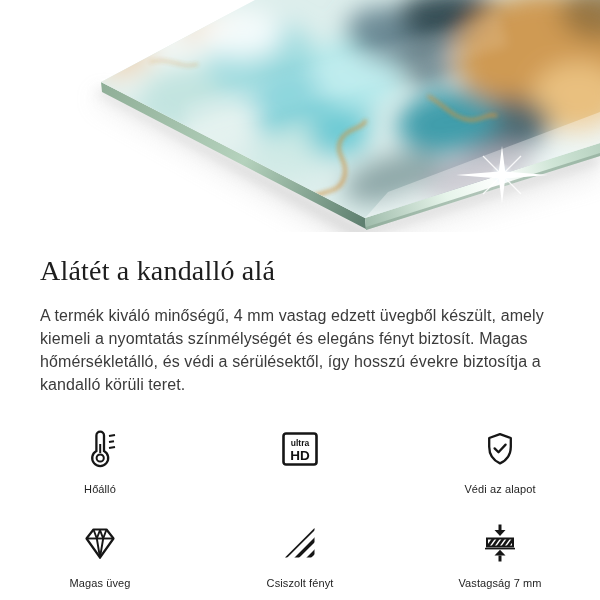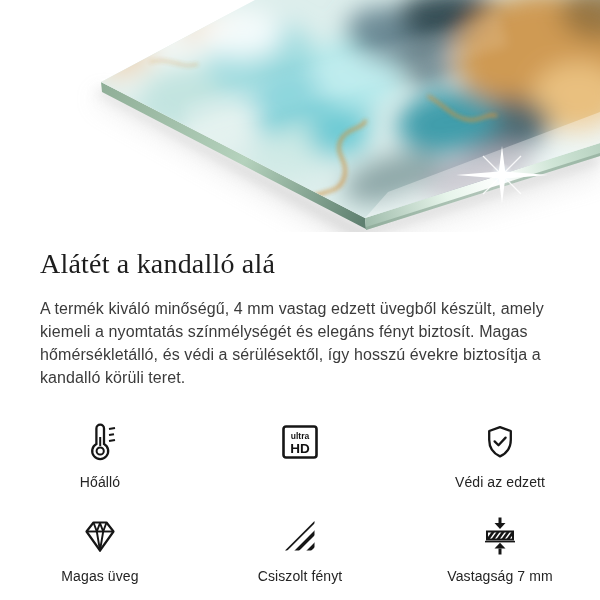--- a/index.html
+++ b/index.html
@@ -29,21 +29,21 @@
 
   
   .features{
     margin-top:31px;
     display:grid;grid-template-columns:repeat(3,200px);
     row-gap:25px;
   }
   .feature{display:flex;flex-direction:column;align-items:center;}
   .feature .icon-box{height:44px;display:flex;align-items:center;justify-content:flex-end;}
   .feature .label{
-    margin-top:11px;font-size:14px;color:#242424;letter-spacing:.1px;
+    margin-top:11px;font-size:11px;color:#242424;letter-spacing:.1px;
     text-align:center;line-height:14px;
   }
   .icn{stroke:#161616;fill:none;stroke-width:2.2;}
   .icn text{stroke:none;fill:#111;font-family:"Liberation Sans",sans-serif;}
 </style>
 </head>
 <body>
 
 <div class="page">
 
@@ -136,21 +136,21 @@
         <polygon points="456,175 502,171.2 548,175 502,178.8" fill="#ffffff"></polygon>
         <polygon points="502,146 505.6,175 502,204 498.4,175" fill="#ffffff"></polygon>
         <line x1="483" y1="156" x2="521" y2="194" stroke="#ffffff" stroke-width="1.3" opacity="0.85"></line>
         <line x1="483" y1="194" x2="521" y2="156" stroke="#ffffff" stroke-width="1.3" opacity="0.85"></line>
       </g>
       <circle cx="502" cy="175" r="2.4" fill="#ffffff"></circle>
     </g>
   </svg>
 
   <div class="content">
-    <h1 class="headline" style="margin:14px 0 0 0;">
+    <h1 class="headline" style="margin:21px 0 0 0;">
       <div>Alátét a kandalló alá</div>
     </h1>
     <p class="desc" style="margin-bottom:0;">A termék kiváló minőségű, 4 mm vastag edzett üvegből készült, amely kiemeli a nyomtatás színmélységét és elegáns fényt biztosít. Magas hőmérsékletálló, és védi a sérülésektől, így hosszú évekre biztosítja a kandalló körüli teret.</p>
   </div>
 
   <div class="features">
 
     <div class="feature">
       <div class="icon-box">
         <svg class="icn" width="40" height="42" viewBox="0 0 40 42">
@@ -175,21 +175,21 @@
       </div>
     </div>
 
     <div class="feature">
       <div class="icon-box">
         <svg class="icn" width="40" height="40" viewBox="0 0 40 40">
           <path d="M20 5.2 L30.8 9 V17.8 C30.8 26 26.2 31.6 20 34.4 C13.8 31.6 9.2 26 9.2 17.8 V9 Z" stroke-linejoin="round" stroke-width="2.3"></path>
           <path d="M14.6 19.4 L18.5 23.2 L25.6 15.6" stroke-linecap="round" stroke-linejoin="round" stroke-width="2.3"></path>
         </svg>
       </div>
-      <div class="label">Védi az edzett</div>
+      <div class="label">Védi az alapot</div>
     </div>
 
     <div class="feature">
       <div class="icon-box">
         <svg class="icn" width="40" height="40" viewBox="0 0 40 40">
           <path d="M6.5 15.5 L13.5 6.5 H26.5 L33.5 15.5 L20 34.5 Z" stroke-linejoin="round" stroke-width="2.2"></path>
           <line x1="6.5" y1="15.5" x2="33.5" y2="15.5" stroke-width="1.9"></line>
           <path d="M13.5 6.5 L16.8 15.5 L20 7.2 L23.2 15.5 L26.5 6.5" stroke-linejoin="round" stroke-width="1.9"></path>
           <path d="M16.8 15.5 L20 34.5 L23.2 15.5" stroke-linejoin="round" stroke-width="1.9"></path>
         </svg>

